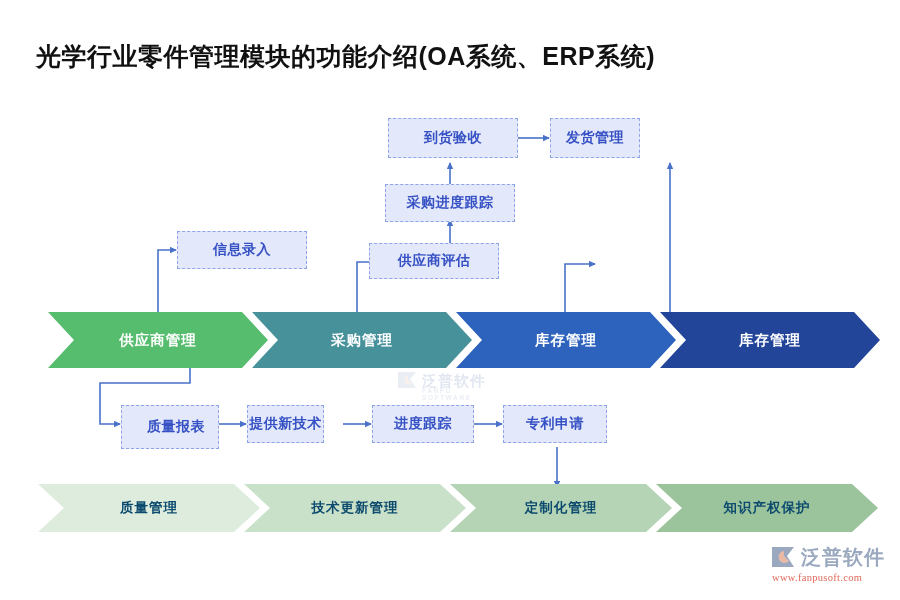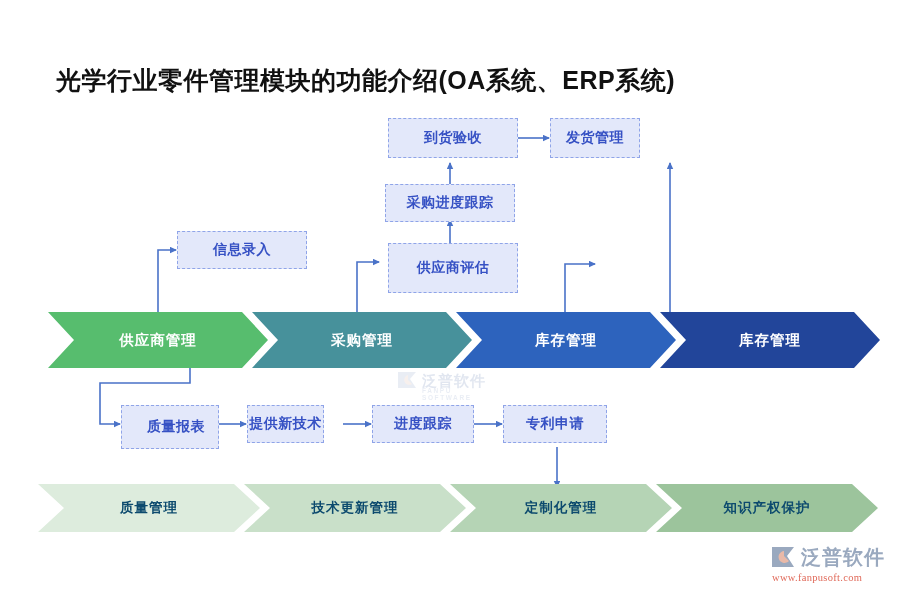--- a/index.html
+++ b/index.html
@@ -6,23 +6,23 @@
   body{
     width:900px;height:600px;
     background:#ffffff;
     font-family:"Liberation Sans","DejaVu Sans",sans-serif;
     overflow:hidden;
   }
   #stage{position:relative;width:900px;height:600px;background:#fff;}
 
   
   .title{
-    position:absolute;left:36px;top:64px;
+    position:absolute;left:36px;top:40px;
     font-size:25px;font-weight:bold;color:#111111;
-    letter-spacing:0.5px;white-space:nowrap;margin-left:20px;
+    letter-spacing:0.5px;white-space:nowrap;
   }
 
   
   #wires{position:absolute;left:0;top:0;width:900px;height:600px;}
 
   
   .node{
     position:absolute;
     background:#e3e8fa;
     border:1px dashed #8fa4e8;
@@ -119,21 +119,21 @@
   </div>
 
   <div class="node" style="left:385px;top:184px;width:130px;height:38px;">
     <span>采购进度跟踪</span>
   </div>
 
   <div class="node" style="left:177px;top:231px;width:130px;height:38px;">
     <span>信息录入</span>
   </div>
 
-  <div class="node" style="left:388px;top:243px;width:130px;height:50px;">
+  <div class="node" style="left:369px;top:243px;width:130px;height:36px;">
     <span>供应商评估</span>
   </div>
 
 
   <div class="chev first" style="left:48px;top:312px;width:220px;height:56px;background:#57bd6e;">
     <span>供应商管理</span>
   </div>
   <div class="chev" style="left:252px;top:312px;width:220px;height:56px;background:#47919b;">
     <span>采购管理</span>
   </div>

